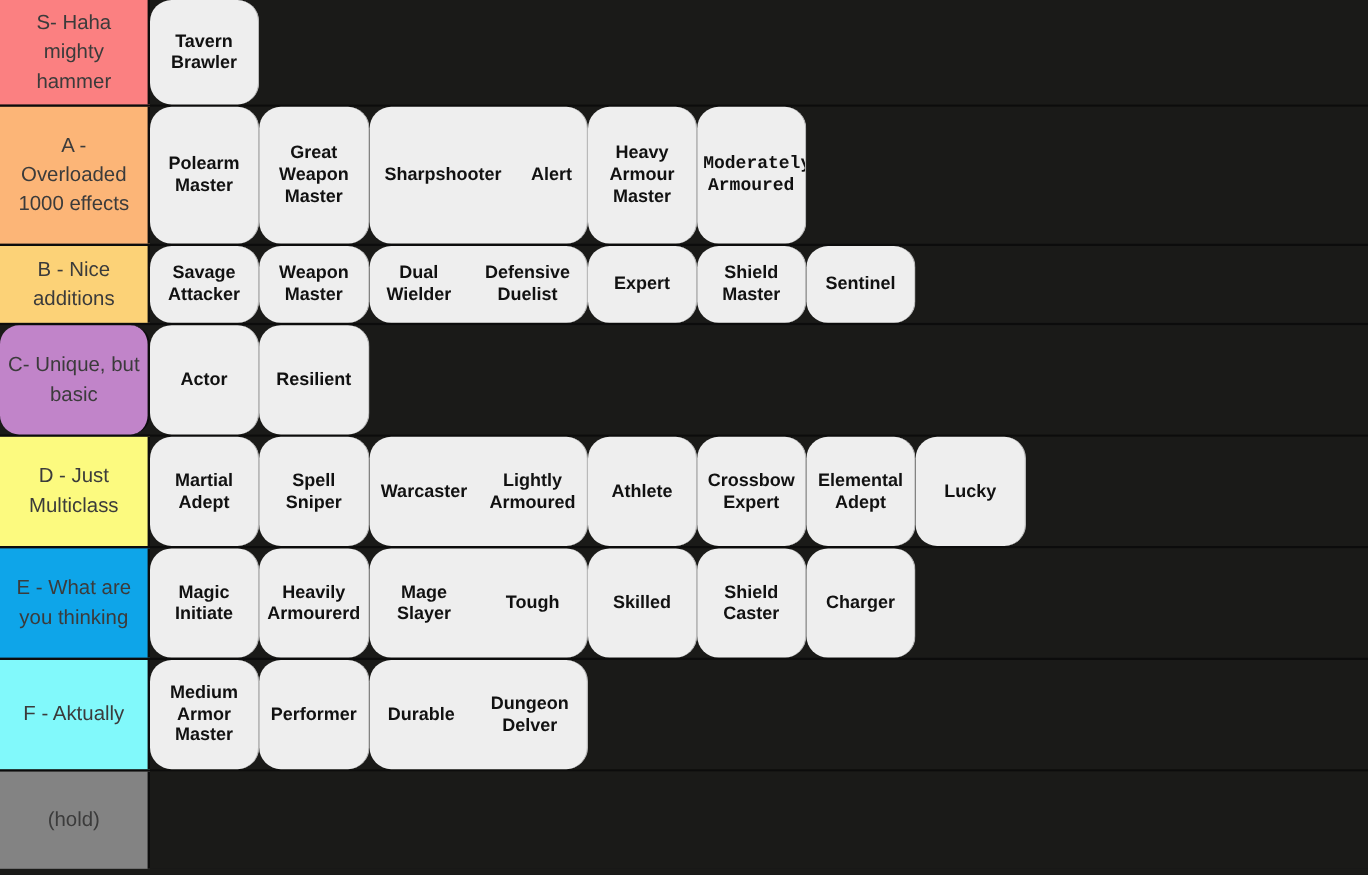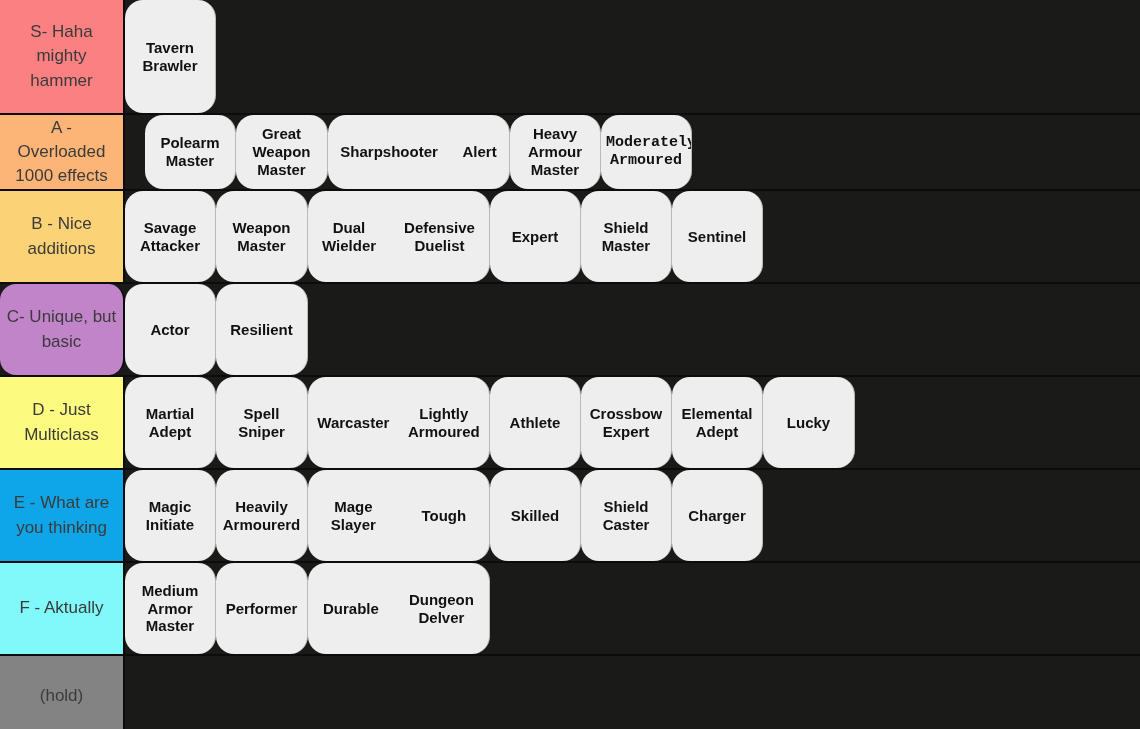--- a/index.html
+++ b/index.html
@@ -133,30 +133,30 @@
         <i style="background: rgb(58, 58, 56);"></i>
         <i style="background: rgb(126, 231, 138);"></i>
         <i style="background: rgb(126, 231, 138);"></i>
         <i style="background: rgb(126, 231, 138);"></i>
         <i style="background: rgb(58, 58, 56);"></i>
       </div>
     <div class="brand-word">TIERMAKER</div>
   </div>
 
   <div id="rows">
-      <div class="row" style="height: 115px;">
+      <div class="row" style="height: 89px;">
         <div class="tier-label" style="background: rgb(251, 128, 129);">S- Haha mighty hammer</div>
         <div class="tier-items">
           <div class="cell" style="width: 91px; flex-basis: 91px;">
             <div class="cell-label">Tavern
 Brawler</div>
           </div>
         </div>
       </div>
-      <div class="row" style="height: 76px; gap: 20px;">
+      <div class="row" style="height: 116px;">
         <div class="tier-label" style="background: rgb(252, 181, 119);">A - Overloaded 1000 effects</div>
         <div class="tier-items">
           <div class="cell" style="width: 91px; flex-basis: 91px;">
             <div class="cell-label">Polearm
 Master</div>
           </div>
           <div class="cell" style="width: 92px; flex-basis: 92px;">
             <div class="cell-label">Great
 Weapon
 Master</div>
@@ -169,21 +169,21 @@
             <div class="cell-label">Heavy
 Armour
 Master</div>
           </div>
           <div class="cell" style="width: 91px; flex-basis: 91px; font-family: Liberation Mono, monospace;">
             <div class="cell-label">Moderately
 Armoured</div>
           </div>
         </div>
       </div>
-      <div class="row" style="height: 93px;">
+      <div class="row" style="height: 66px;">
         <div class="tier-label" style="background: rgb(252, 210, 119);">B - Nice additions</div>
         <div class="tier-items">
           <div class="cell" style="width: 91px; flex-basis: 91px;">
             <div class="cell-label">Savage
 Attacker</div>
           </div>
           <div class="cell" style="width: 92px; flex-basis: 92px;">
             <div class="cell-label">Weapon
 Master</div>
           </div>

